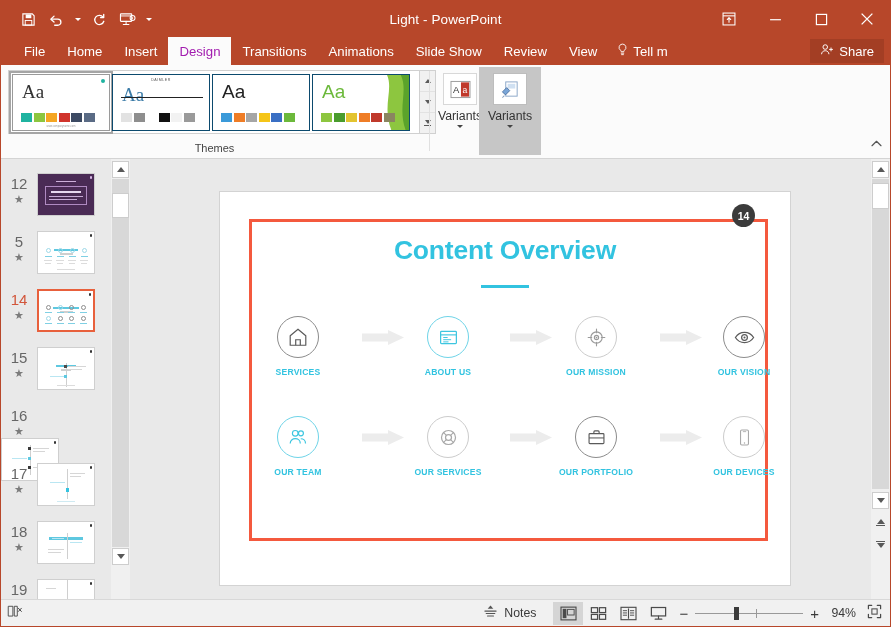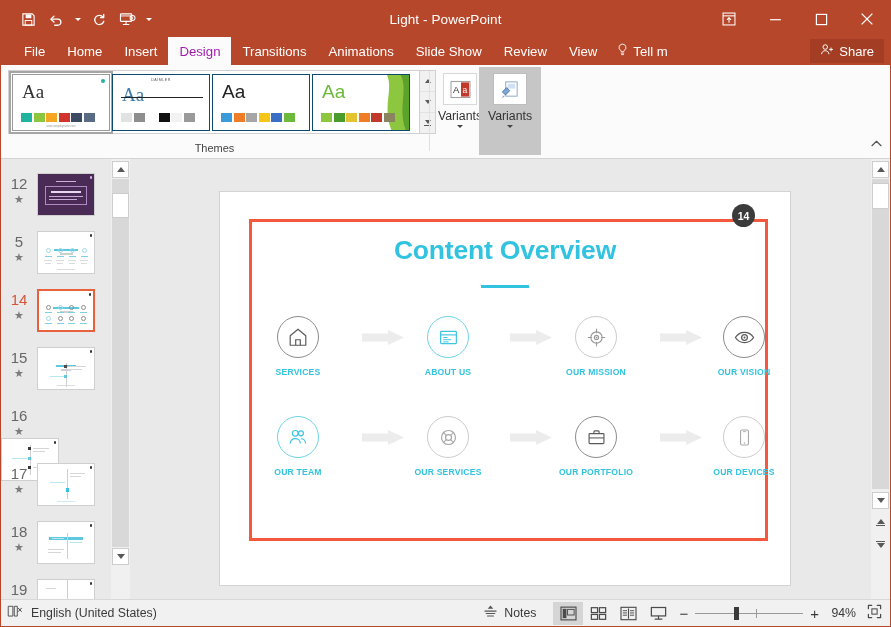--- a/index.html
+++ b/index.html
@@ -812,23 +812,20 @@
 
   <div class="statusbar">
     <div class="sb-item" style="padding:0 6px;">
       <span>
         <svg width="16" height="14" viewBox="0 0 18 15">
             <path d="M1.4 2.2h5.2v11H1.4zM8.2 2.2h3.4v11H8.2z" fill="none" stroke="#444" stroke-width="1"></path>
             <path d="M12.8 4.4l3.4 3.6M16.2 4.4l-3.4 3.6" stroke="#444" stroke-width="1.1" stroke-linecap="round"></path>
           </svg>
       </span>
     </div>
-    <div class="sb-item" style="padding-left:2px;">
-      <span class="sb-text">English (United States)</span>
-    </div>
 
     <div style="flex:1"></div>
 
     <div class="sb-item">
       <span>
         <svg width="15" height="14" viewBox="0 0 16 15">
             <path d="M8 1.6 11 5H5z" fill="#555"></path>
             <path d="M2 7.6h12M3.4 10.2h9.2M4.8 12.8h6.4" stroke="#555" stroke-width="1.2" stroke-linecap="round"></path>
           </svg>
       </span>

